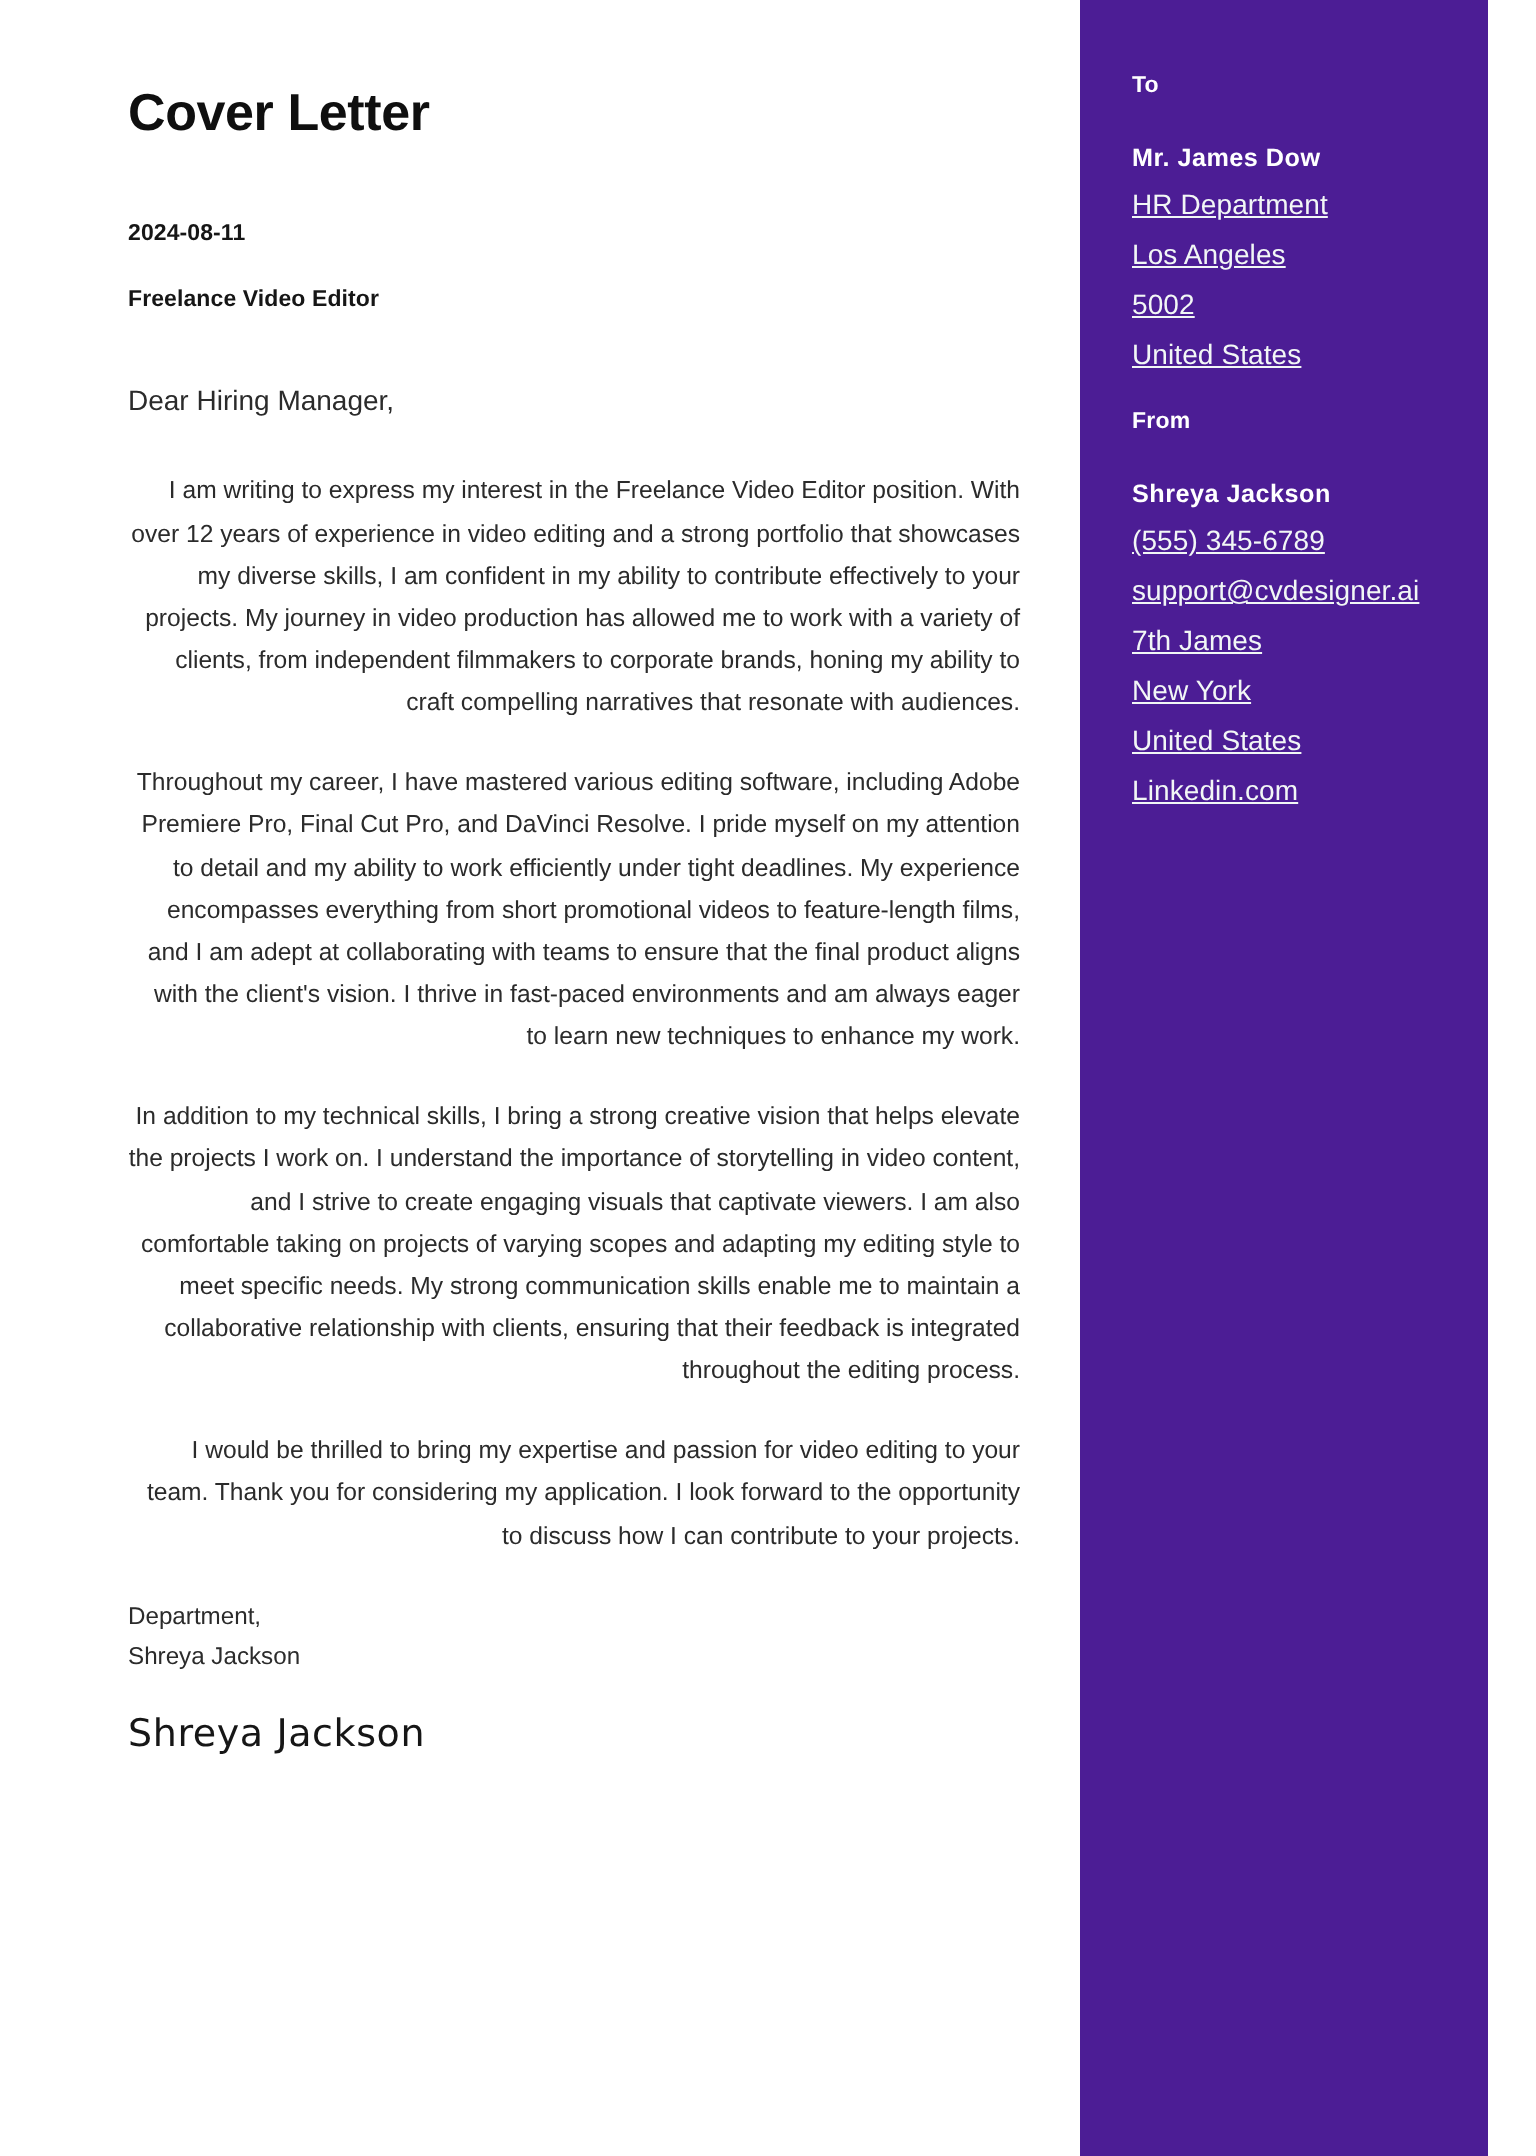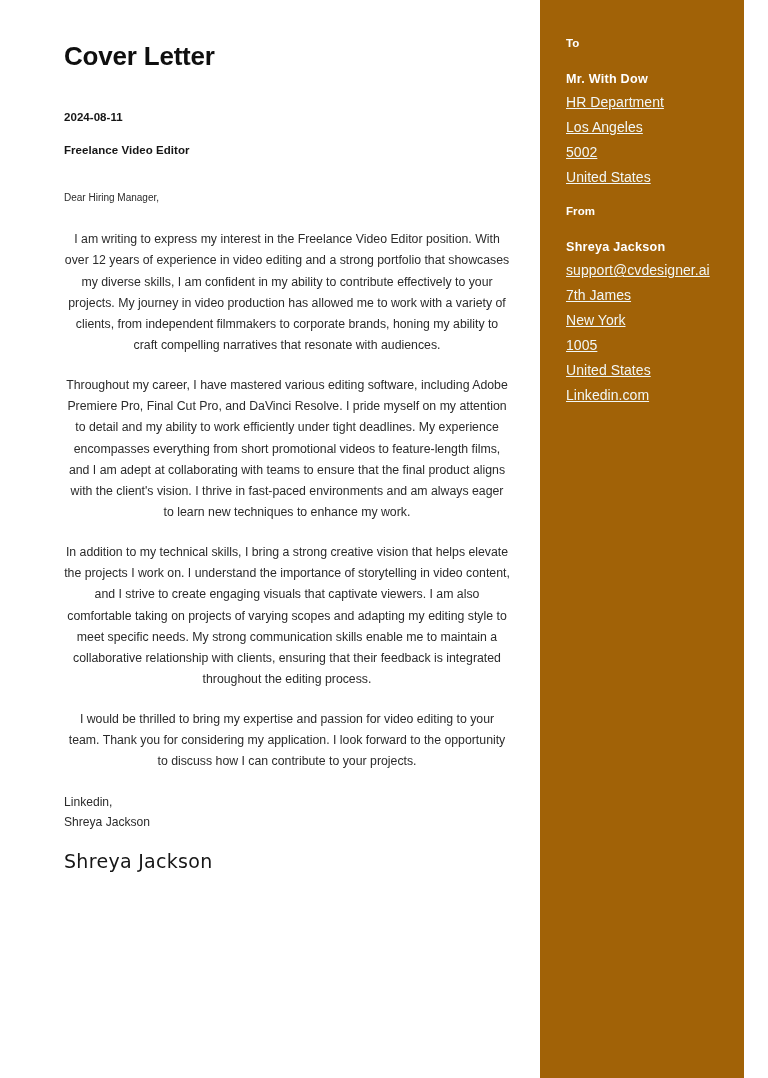--- a/index.html
+++ b/index.html
@@ -51,35 +51,35 @@
     color: #161616;
     line-height: 1.3;
     letter-spacing: 0.05px;
   }
   .meta-line + .meta-line {
     margin-top: 18px;
   }
 
   .salutation {
     margin-top: 32px;
-    font-size: 10px;
+    font-size: 14px;
     color: #2b2b2b;
     line-height: 1.55;
   }
 
   .body-copy {
     margin-top: 24px;
     max-width: 450px;
   }
   .body-copy p {
     margin: 0 0 19px 0;
     font-size: 12.3px;
     line-height: 1.72;
     color: #2b2b2b;
-    text-align: center;
+    text-align: right;
   }
 
   .closing {
     margin-top: 9px;
   }
   .closing div {
     font-size: 12.1px;
     line-height: 1.68;
     color: #2b2b2b;
   }
@@ -92,21 +92,21 @@
     letter-spacing: 0.3px;
     color: #161616;
   }
 
   
   .sidebar {
     position: relative;
     width: 204px;
     height: 1078px;
     box-sizing: border-box;
-    background: #a16207;
+    background: #4c1d95;
     color: #ffffff;
     padding: 36px 22px 0 26px;
   }
 
   .side-heading {
     font-size: 11.5px;
     font-weight: bold;
     color: #ffffff;
     letter-spacing: 0.1px;
     line-height: 1.3;
@@ -154,48 +154,48 @@
     <div class="salutation">Dear Hiring Manager,</div>
 
     <div class="body-copy">
       <p>I am writing to express my interest in the Freelance Video Editor position. With over 12 years of experience in video editing and a strong portfolio that showcases my diverse skills, I am confident in my ability to contribute effectively to your projects. My journey in video production has allowed me to work with a variety of clients, from independent filmmakers to corporate brands, honing my ability to craft compelling narratives that resonate with audiences.</p>
       <p>Throughout my career, I have mastered various editing software, including Adobe Premiere Pro, Final Cut Pro, and DaVinci Resolve. I pride myself on my attention to detail and my ability to work efficiently under tight deadlines. My experience encompasses everything from short promotional videos to feature-length films, and I am adept at collaborating with teams to ensure that the final product aligns with the client's vision. I thrive in fast-paced environments and am always eager to learn new techniques to enhance my work.</p>
       <p>In addition to my technical skills, I bring a strong creative vision that helps elevate the projects I work on. I understand the importance of storytelling in video content, and I strive to create engaging visuals that captivate viewers. I am also comfortable taking on projects of varying scopes and adapting my editing style to meet specific needs. My strong communication skills enable me to maintain a collaborative relationship with clients, ensuring that their feedback is integrated throughout the editing process.</p>
       <p>I would be thrilled to bring my expertise and passion for video editing to your team. Thank you for considering my application. I look forward to the opportunity to discuss how I can contribute to your projects.</p>
     </div>
 
     <div class="closing">
-      <div>Linkedin,</div>
+      <div>Department,</div>
       <div>Shreya Jackson</div>
     </div>
 
     <div class="signature">Shreya Jackson</div>
   </div>
 
   <div class="sidebar">
 
     <div class="side-heading">To</div>
 
     <div class="side-group">
-      <div class="side-name">Mr. With Dow</div>
+      <div class="side-name">Mr. James Dow</div>
       <div class="side-line">HR Department</div>
       <div class="side-line">Los Angeles</div>
       <div class="side-line">5002</div>
       <div class="side-line">United States</div>
     </div>
 
     <div class="spacer-to-from"></div>
 
     <div class="side-heading">From</div>
 
     <div class="side-group">
       <div class="side-name">Shreya Jackson</div>
+      <div class="side-line">(555) 345-6789</div>
       <div class="side-line">support@cvdesigner.ai</div>
       <div class="side-line">7th James</div>
       <div class="side-line">New York</div>
-      <div class="side-line">1005</div>
       <div class="side-line">United States</div>
       <div class="side-line">Linkedin.com</div>
     </div>
 
   </div>
 
 </div>
 
 </body></html>

